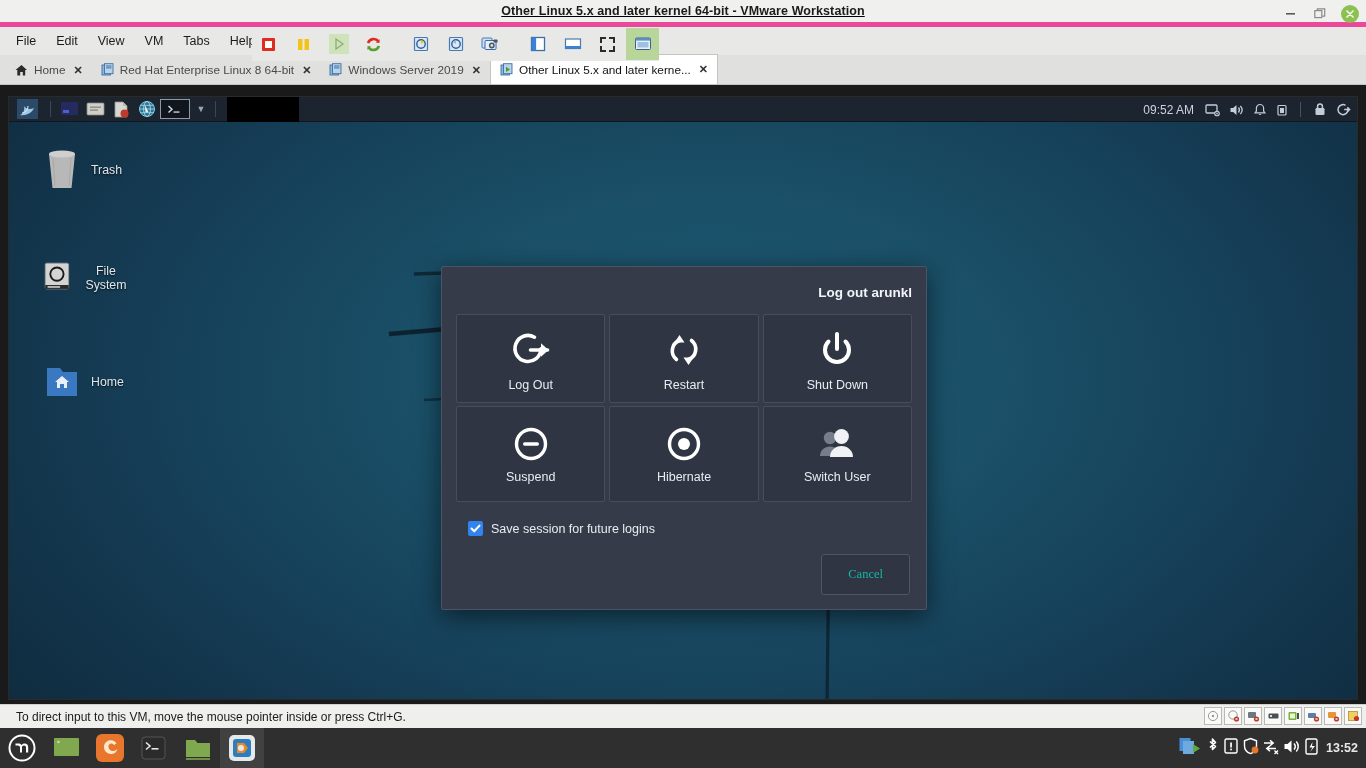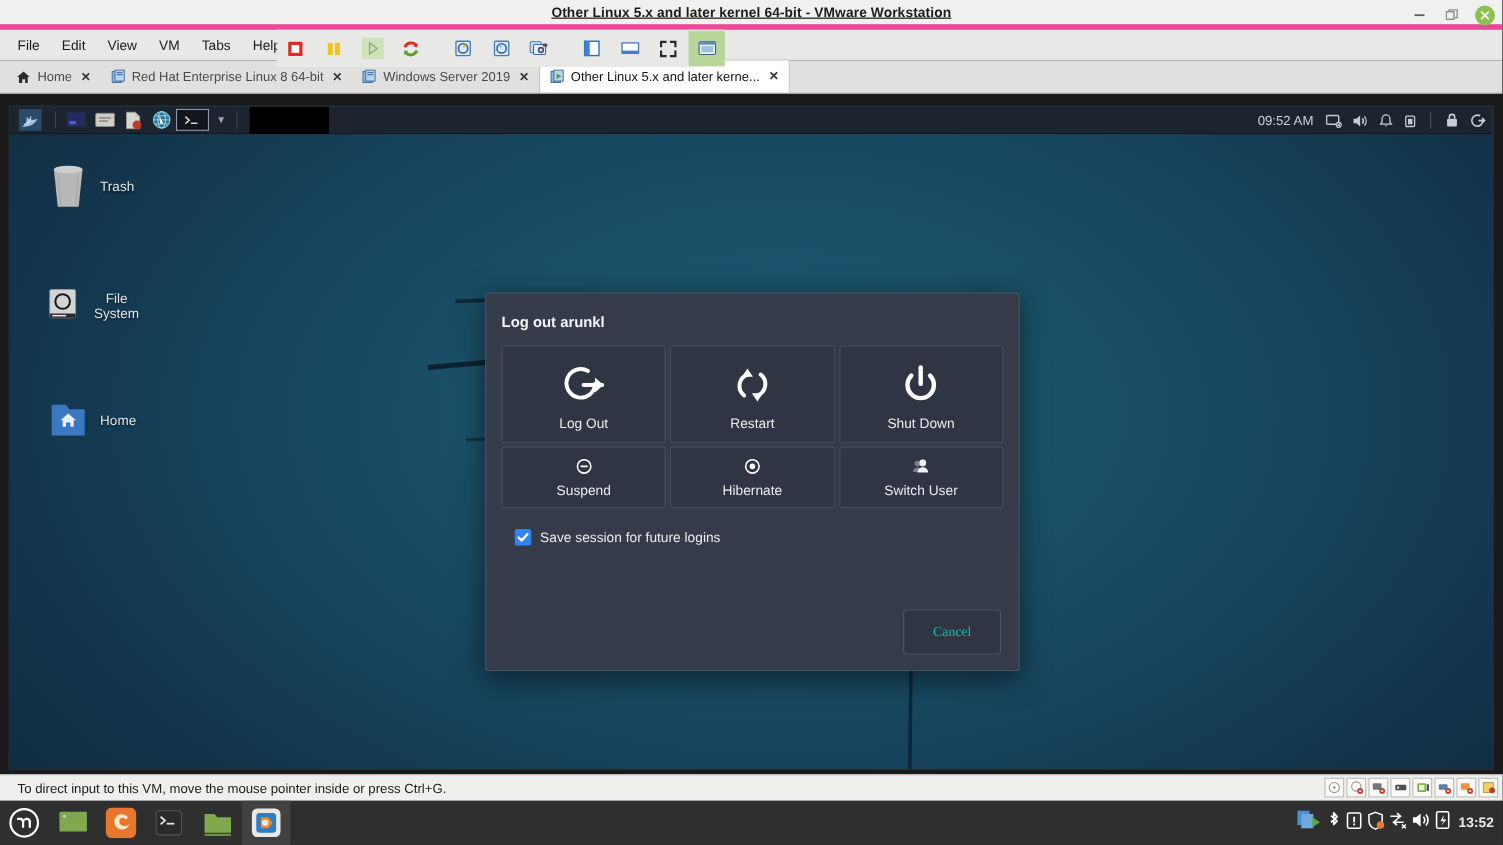--- a/index.html
+++ b/index.html
@@ -150,34 +150,34 @@
     position: absolute; left: 432px; top: 144px;
     width: 486px; height: 344px;
     background: #353b48;
     border: 1px solid #4b5466;
     border-radius: 2px;
     box-shadow: 0 6px 26px rgba(0,0,0,.55);
     padding: 12px 14px 14px 14px;
     display: flex; flex-direction: column;
   }
   .dlg-title {
-    text-align: left; font-size: 13.5px; font-weight: bold;
+    text-align: right; font-size: 13.5px; font-weight: bold;
     color: #f2f4f7; padding: 6px 0 14px 0;
   }
   .dlg-row { display: flex; gap: 4px; }
   .dlg-row.r2 { margin-top: 3px; }
   .pbtn {
     background: #2f3542; border: 1px solid #464e5e;
     border-radius: 2px; display: flex; flex-direction: column;
     align-items: center; justify-content: center; gap: 7px;
     padding: 12px 4px 8px 4px; cursor: pointer;
   }
   .pbtn-label { font-size: 12.5px; color: #e9ecf1; }
   .r1 .pbtn { flex: 1; height: 89px; }
-  .r2 .pbtn { flex: 1; height: 56px; padding-top: 9px; }
+  .r2 .pbtn { flex: 1; height: 96px; padding-top: 9px; }
 
   .chk-row {
     display: flex; align-items: center; gap: 8px;
     margin-top: 19px; padding-left: 12px;
   }
   .chk {
     width: 15px; height: 15px; background: #2f84f0;
     border-radius: 2px; display: flex; align-items: center;
     justify-content: center; flex: none;
   }

